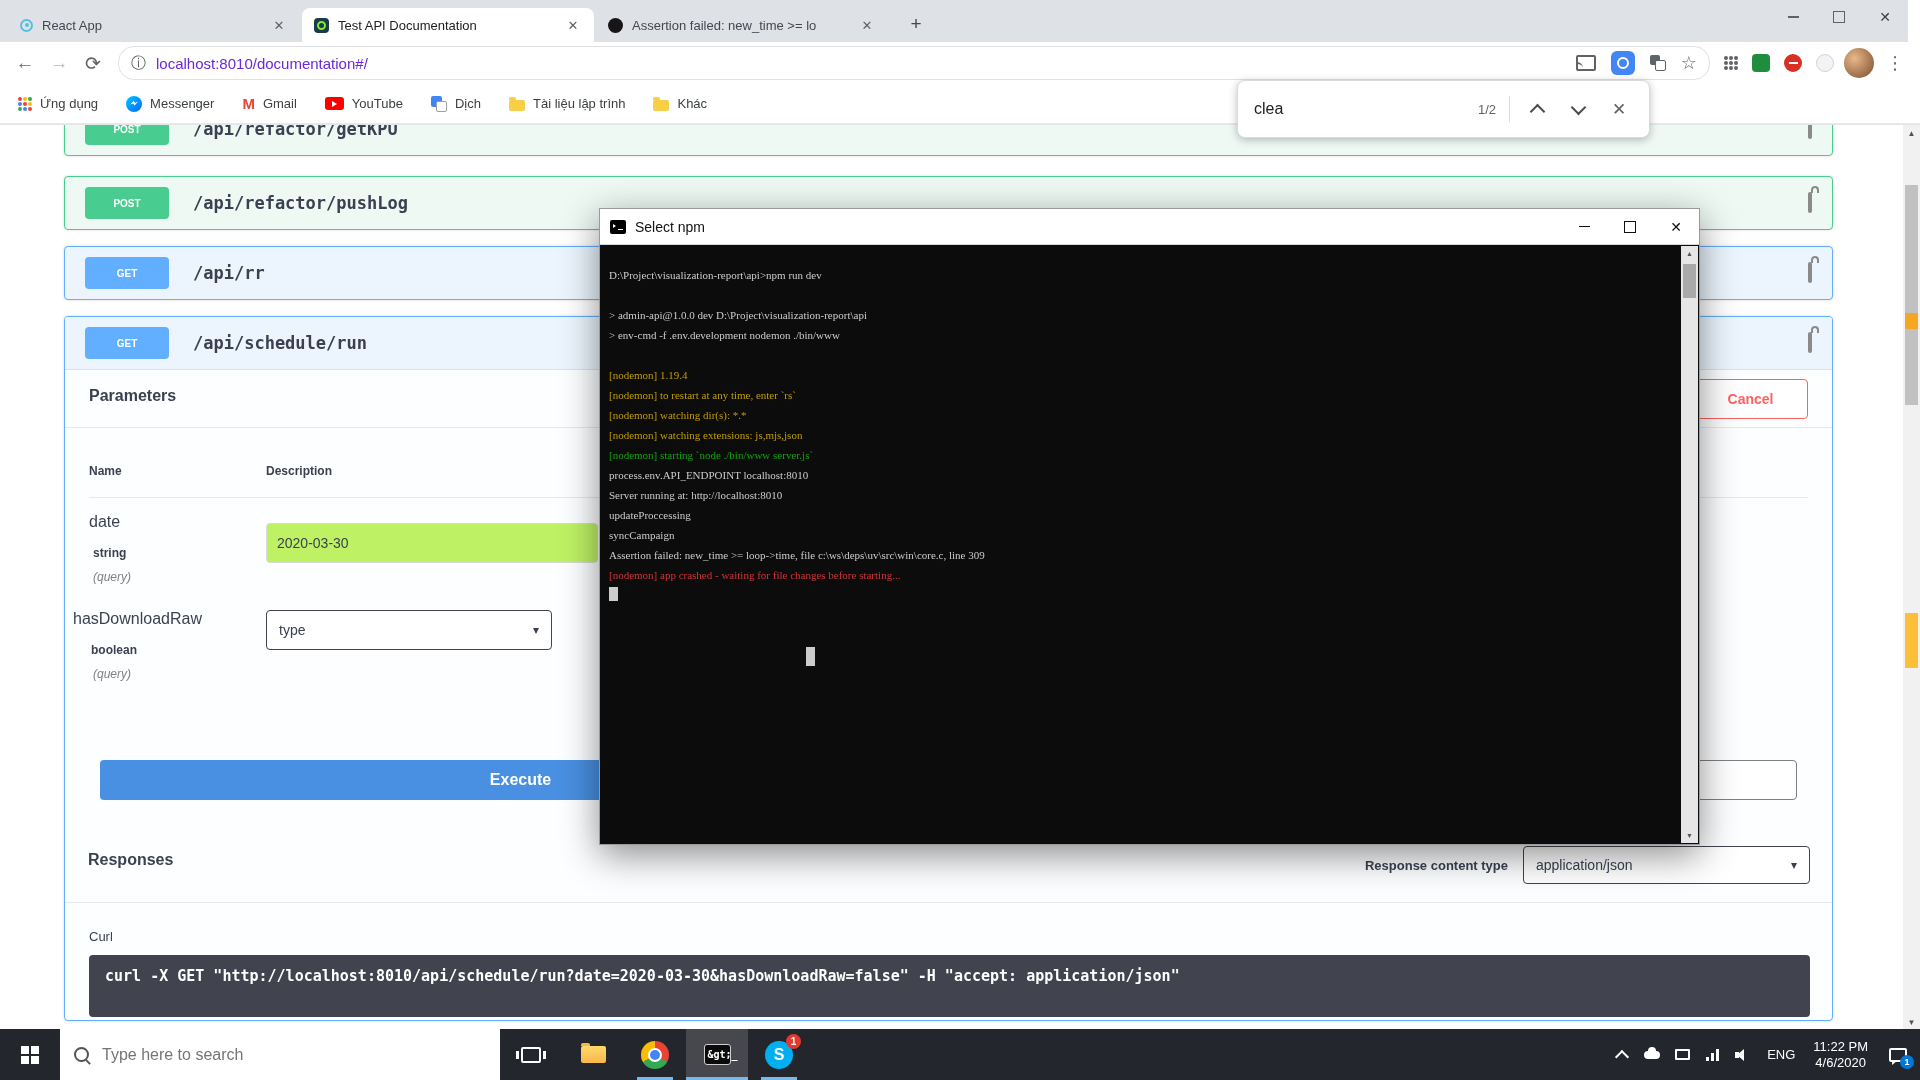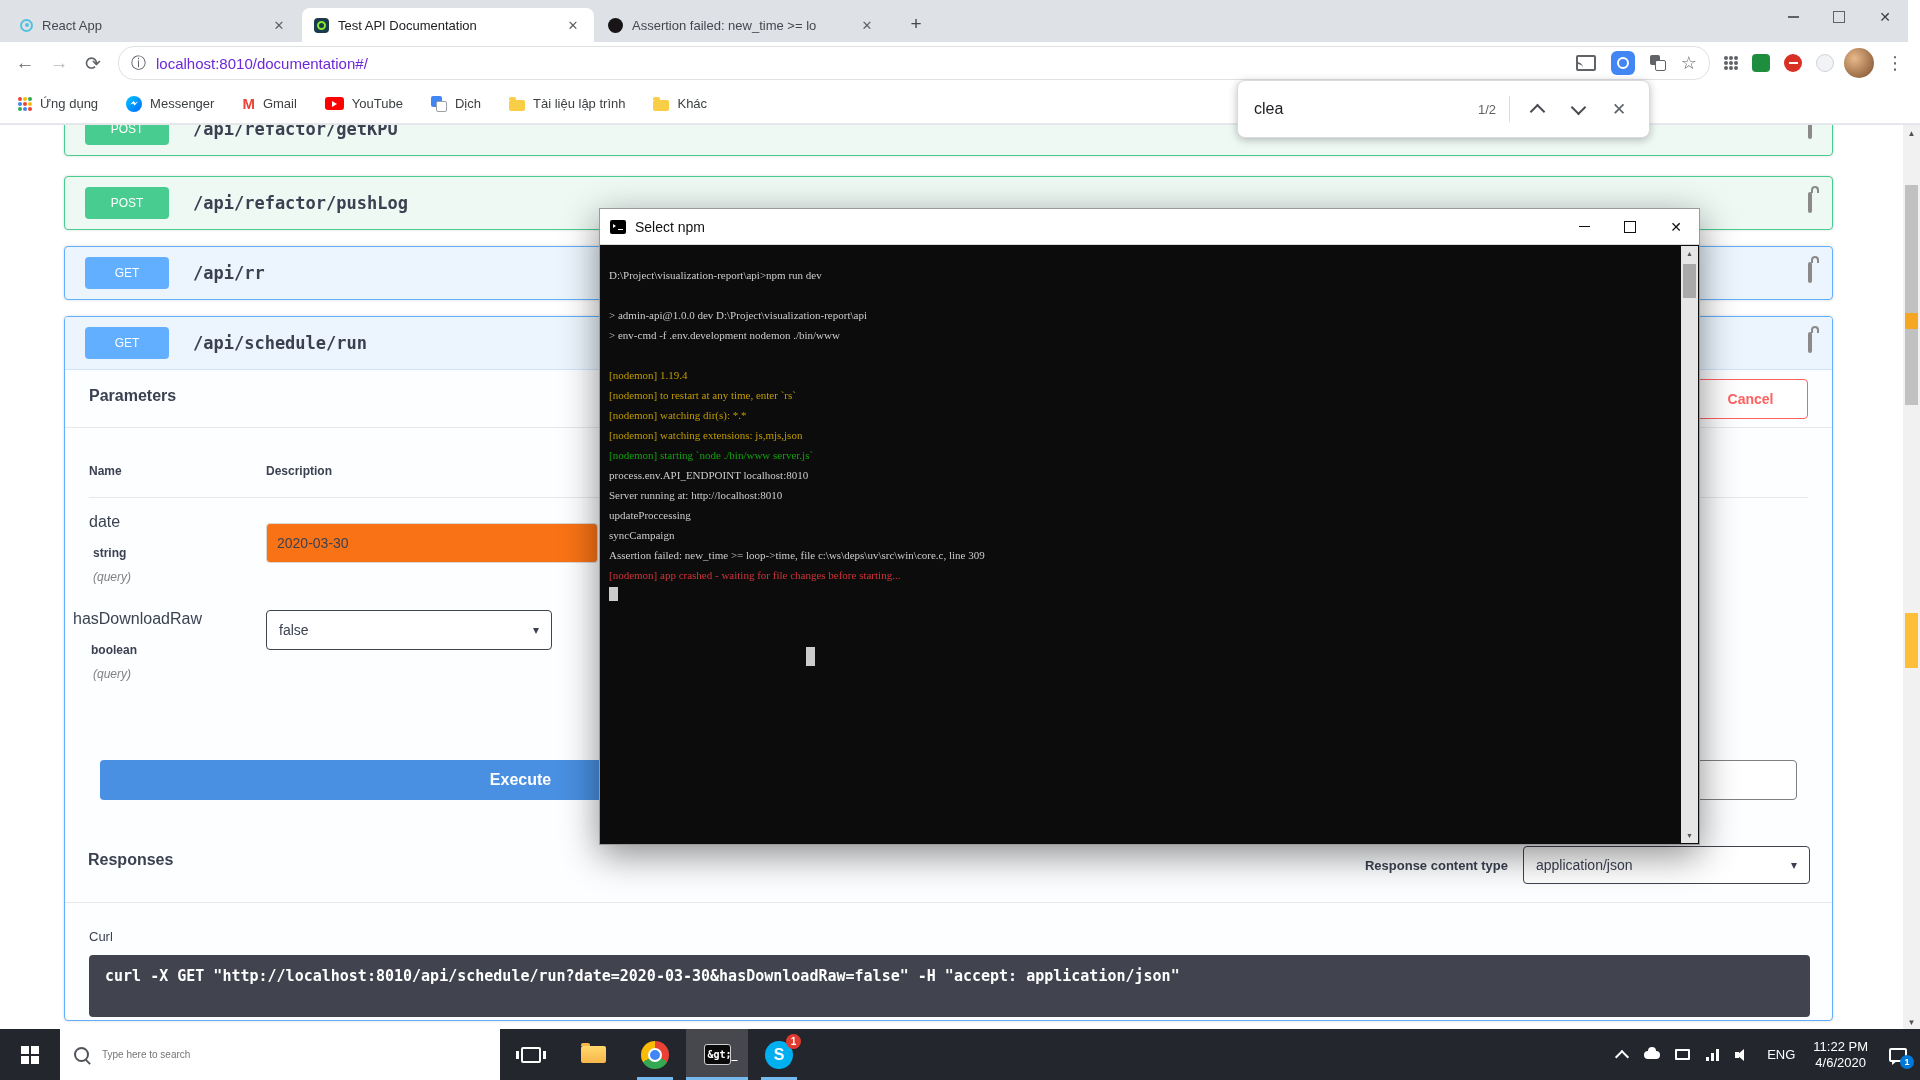--- a/index.html
+++ b/index.html
@@ -72,37 +72,37 @@
   .chev{width:9px;height:9px;border-left:2px solid #4a4d52;border-top:2px solid #4a4d52;}
   .chev.up{transform:rotate(45deg);margin-top:4px;}
   .chev.down{transform:rotate(225deg);margin-bottom:4px;}
   .find-close{font-size:17px;color:#5f6368;}
 
   
   #page{position:absolute;top:124px;left:0;width:1920px;height:905px;background:#fff;overflow:hidden;border-top:1px solid #e3e5e8;box-sizing:border-box;}
   .ep{position:absolute;left:64px;width:1769px;height:54px;border-radius:4px;display:flex;align-items:center;padding:0 20px;box-sizing:border-box;box-shadow:0 0 3px rgba(0,0,0,.15);}
   .ep.post{background:#eef9f4;border:1px solid #49cc90;}
   .ep.get{background:#ecf5fe;border:1px solid #61affe;}
-  .m-badge{width:84px;height:32px;border-radius:4px;color:#fff;font-weight:normal;font-size:12px;display:grid;place-items:center;flex:0 0 auto;text-align:center;}
+  .m-badge{width:84px;height:32px;border-radius:4px;color:#fff;font-weight:bold;font-size:10px;display:grid;place-items:center;flex:0 0 auto;text-align:center;}
   .m-badge.post{background:#49cc90;}
   .m-badge.get{background:#61affe;}
   .ep-path{margin-left:24px;font-family:"DejaVu Sans Mono",monospace;font-weight:bold;font-size:17px;color:#3b4151;}
   .ep-lock{margin-left:auto;}
   .lock{width:16px;height:12px;border:2px solid #8a8a8a;border-radius:2px;position:relative;margin-top:9px;box-sizing:border-box;}
   .lock::before{content:'';position:absolute;left:1px;top:-8px;width:8px;height:7px;border:2px solid #8a8a8a;border-bottom:none;border-radius:4px 4px 0 0;box-sizing:border-box;}
   #op{position:absolute;left:64px;top:191px;width:1769px;height:705px;border:1px solid #61affe;border-radius:4px;background:#fdfeff;box-sizing:border-box;box-shadow:0 0 3px rgba(0,0,0,.15);}
   #op-head{position:absolute;top:0;left:0;right:0;height:52px;background:#ecf5fe;border-bottom:1px solid #cfe5fb;border-radius:3px 3px 0 0;display:flex;align-items:center;padding:0 20px;}
   .sec-title{position:absolute;font-size:16px;font-weight:bold;color:#3b4151;}
   #cancel-btn{position:absolute;right:24px;top:62px;width:115px;height:40px;border:1px solid #ff6060;border-radius:4px;color:#ff6060;font-weight:bold;font-size:14px;display:grid;place-items:center;background:#fff;box-sizing:border-box;}
   .hr{position:absolute;left:0;right:0;height:1px;background:#e8e8e8;}
   .col-h{position:absolute;font-size:12px;font-weight:bold;color:#3b4151;}
   .p-name{position:absolute;font-size:16px;color:#3b4151;}
   .p-type{position:absolute;font-size:12px;font-weight:bold;color:#3b4151;}
   .p-loc{position:absolute;font-size:12px;font-style:italic;color:#808080;}
-  #date-input{position:absolute;left:201px;top:206px;width:332px;height:40px;border:1px solid #d9d9d9;border-radius:4px;padding:0 10px;font-size:14px;color:#3b4151;box-sizing:border-box;font-family:"Liberation Sans",sans-serif;background:#f97316;}
+  #date-input{position:absolute;left:201px;top:206px;width:332px;height:40px;border:1px solid #d9d9d9;border-radius:4px;padding:0 10px;font-size:14px;color:#3b4151;box-sizing:border-box;font-family:"Liberation Sans",sans-serif;background:#bef264;}
   .sel{display:flex;align-items:center;justify-content:space-between;border:1px solid #41444e;border-radius:4px;background:#fff;font-size:14px;color:#3b4151;padding:0 12px;box-sizing:border-box;}
   #hdr-select{position:absolute;left:201px;top:293px;width:286px;height:40px;}
   .sel-caret{font-size:12px;color:#3b4151;}
   #execute-btn{position:absolute;left:35px;top:443px;width:841px;height:40px;background:#4990e2;border-radius:4px;color:#fff;font-weight:bold;font-size:16px;display:grid;place-items:center;}
   #clear-btn{position:absolute;left:896px;top:443px;width:836px;height:40px;background:#fff;border:1px solid #808080;border-radius:4px;color:#3b4151;font-weight:bold;font-size:16px;display:grid;place-items:center;box-sizing:border-box;}
   #ct-label{position:absolute;right:324px;top:541px;font-size:13px;font-weight:bold;color:#3b4151;}
   #ct-select{position:absolute;left:1458px;top:529px;width:287px;height:38px;}
   #curl-label{position:absolute;left:24px;top:612px;font-size:13px;font-weight:normal;color:#3b4151;}
   #curl-block{position:absolute;left:24px;top:638px;width:1721px;height:62px;background:#41444e;border-radius:4px;box-sizing:border-box;padding:12px 16px;color:#fff;font-family:"DejaVu Sans Mono",monospace;font-weight:bold;font-size:15px;white-space:pre-wrap;overflow:hidden;}
   
@@ -137,21 +137,21 @@
   #term-cursor2{left:206px;top:438px;width:9px;height:19px;}
 
   
   #taskbar{position:absolute;left:0;right:0;bottom:0;height:51px;background:#23262c;display:flex;align-items:stretch;z-index:40;color:#fff;}
   .tb-start{width:60px;display:grid;place-items:center;}
   .win-logo{width:18px;height:18px;display:grid;grid-template-columns:8px 8px;grid-auto-rows:8px;gap:2px;}
   .win-logo div{background:#fff;}
   .tb-search{width:440px;background:#fff;display:flex;align-items:center;gap:11px;padding:0 14px;box-sizing:border-box;}
   .mag{width:11px;height:11px;border:2px solid #50545a;border-radius:50%;position:relative;box-sizing:content-box;flex:0 0 auto;}
   .mag::after{content:'';position:absolute;right:-4px;bottom:-3px;width:6px;height:2px;background:#50545a;transform:rotate(45deg);}
-  .tb-search input{border:none;outline:none;font-size:10px;color:#3c4043;flex:1;background:transparent;font-family:"Liberation Sans",sans-serif;}
+  .tb-search input{border:none;outline:none;font-size:16px;color:#3c4043;flex:1;background:transparent;font-family:"Liberation Sans",sans-serif;}
   .tb-btn{width:62px;display:grid;place-items:center;position:relative;}
   .running::after{content:'';position:absolute;left:13px;right:13px;bottom:0;height:3px;background:#76b9ed;}
   .focused{background:rgba(255,255,255,.16);}
   .focused::after{left:0;right:0;}
   .ic-tv{width:20px;height:16px;border:2px solid #fff;border-radius:2px;position:relative;box-sizing:border-box;}
   .ic-tv::before{content:'';position:absolute;left:-7px;top:2px;width:3px;height:8px;background:#fff;}
   .ic-tv::after{content:'';position:absolute;right:-7px;top:2px;width:3px;height:8px;background:#fff;}
   .ic-exp{width:25px;height:17px;background:linear-gradient(#ffd969,#f8b64c);border-radius:2px;position:relative;}
   .ic-exp::before{content:'';position:absolute;left:0;top:-3px;width:9px;height:3px;background:#f8b64c;border-radius:2px 2px 0 0;}
   .ic-chrome{width:28px;height:28px;border-radius:50%;background:conic-gradient(#ea4335 0 120deg,#34a853 120deg 240deg,#fbbc05 240deg 360deg);position:relative;}
@@ -303,21 +303,21 @@
 
       <span class="p-name" style="left:24px;top:196px;">date</span>
       <span class="p-type" style="left:28px;top:229px;">string</span>
       <span class="p-loc" style="left:28px;top:253px;">(query)</span>
       <input id="date-input" value="2020-03-30" style="">
 
       <span class="p-name" style="left:8px;top:293px;">hasDownloadRaw</span>
       <span class="p-type" style="left:26px;top:326px;">boolean</span>
       <span class="p-loc" style="left:28px;top:350px;">(query)</span>
       <div id="hdr-select" class="sel">
-        <span>false</span>
+        <span>type</span>
         <span class="sel-caret">▾</span>
       </div>
 
       <div id="execute-btn">Execute</div>
       <div id="clear-btn">Clear</div>
 
       <span class="sec-title" style="left:23px;top:534px;">Responses</span>
       <span id="ct-label">Response content type</span>
       <div id="ct-select" class="sel">
         <span>application/json</span>

